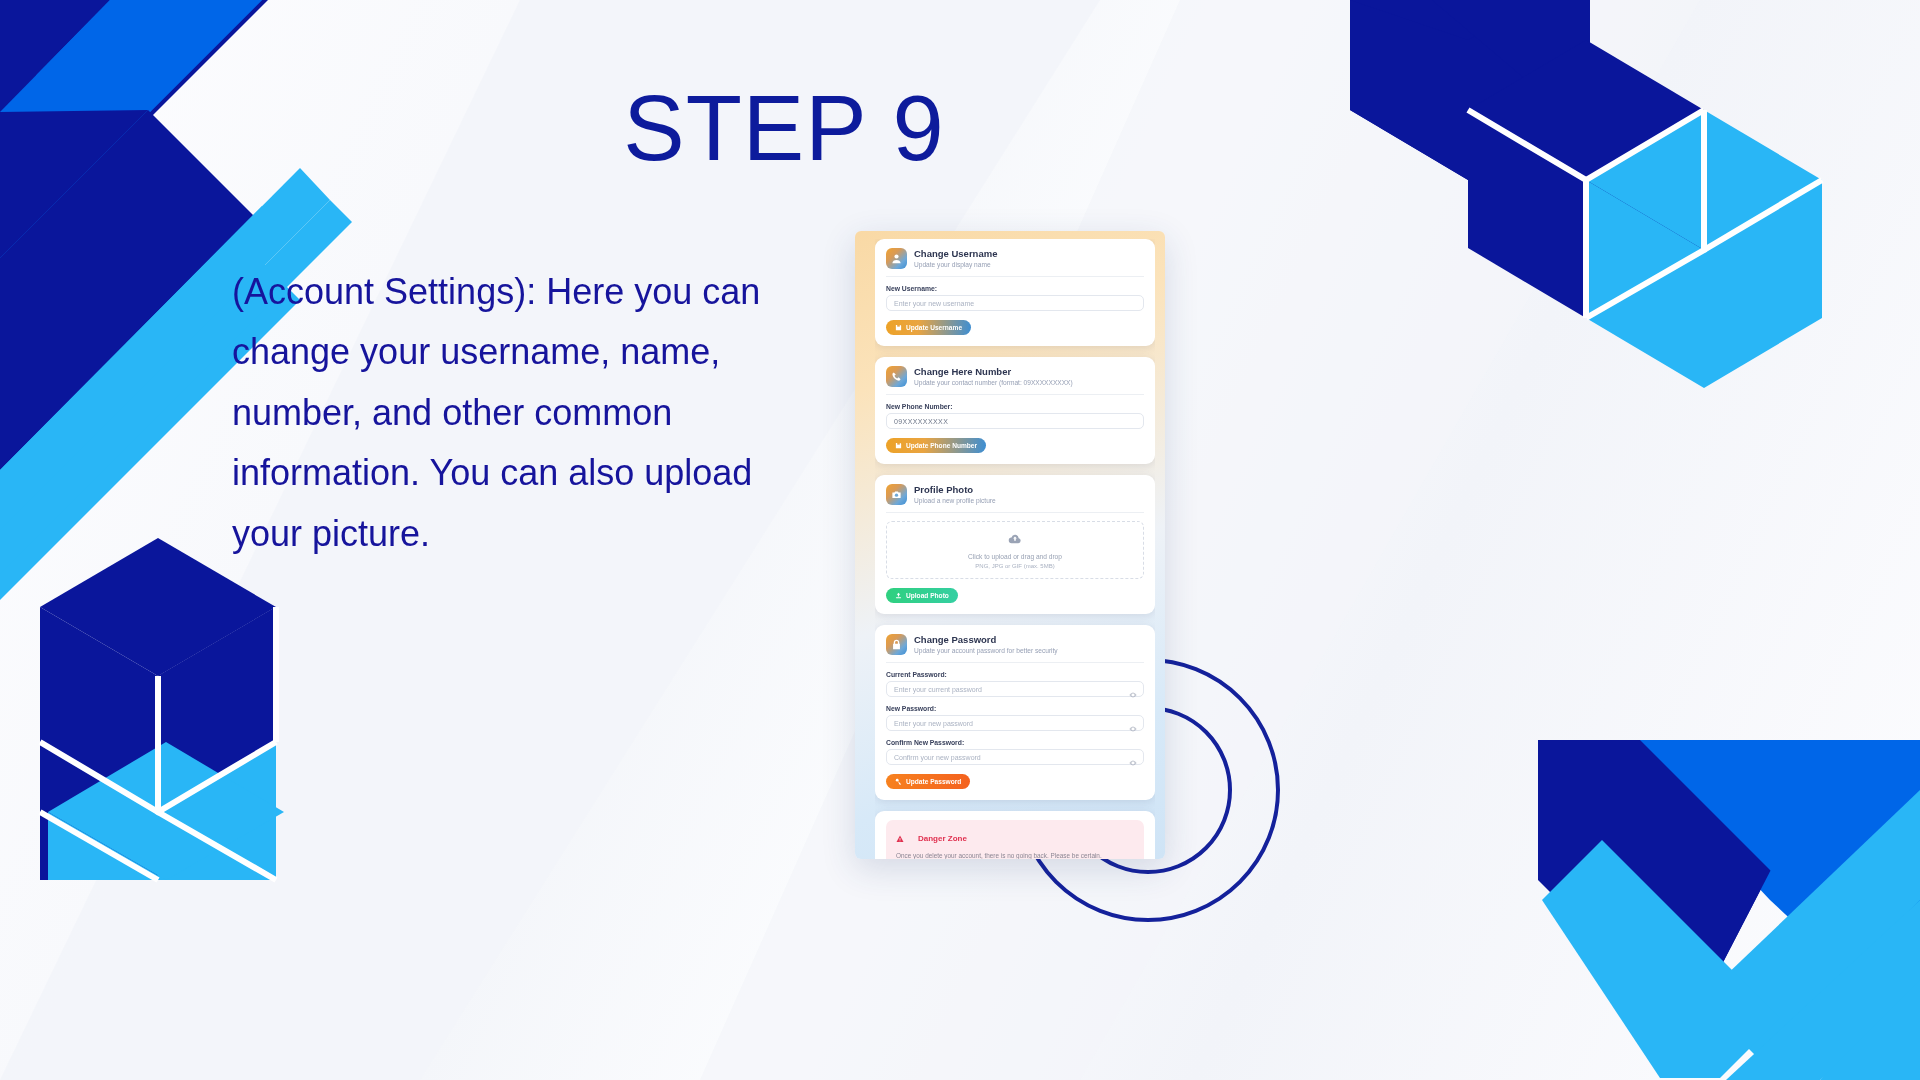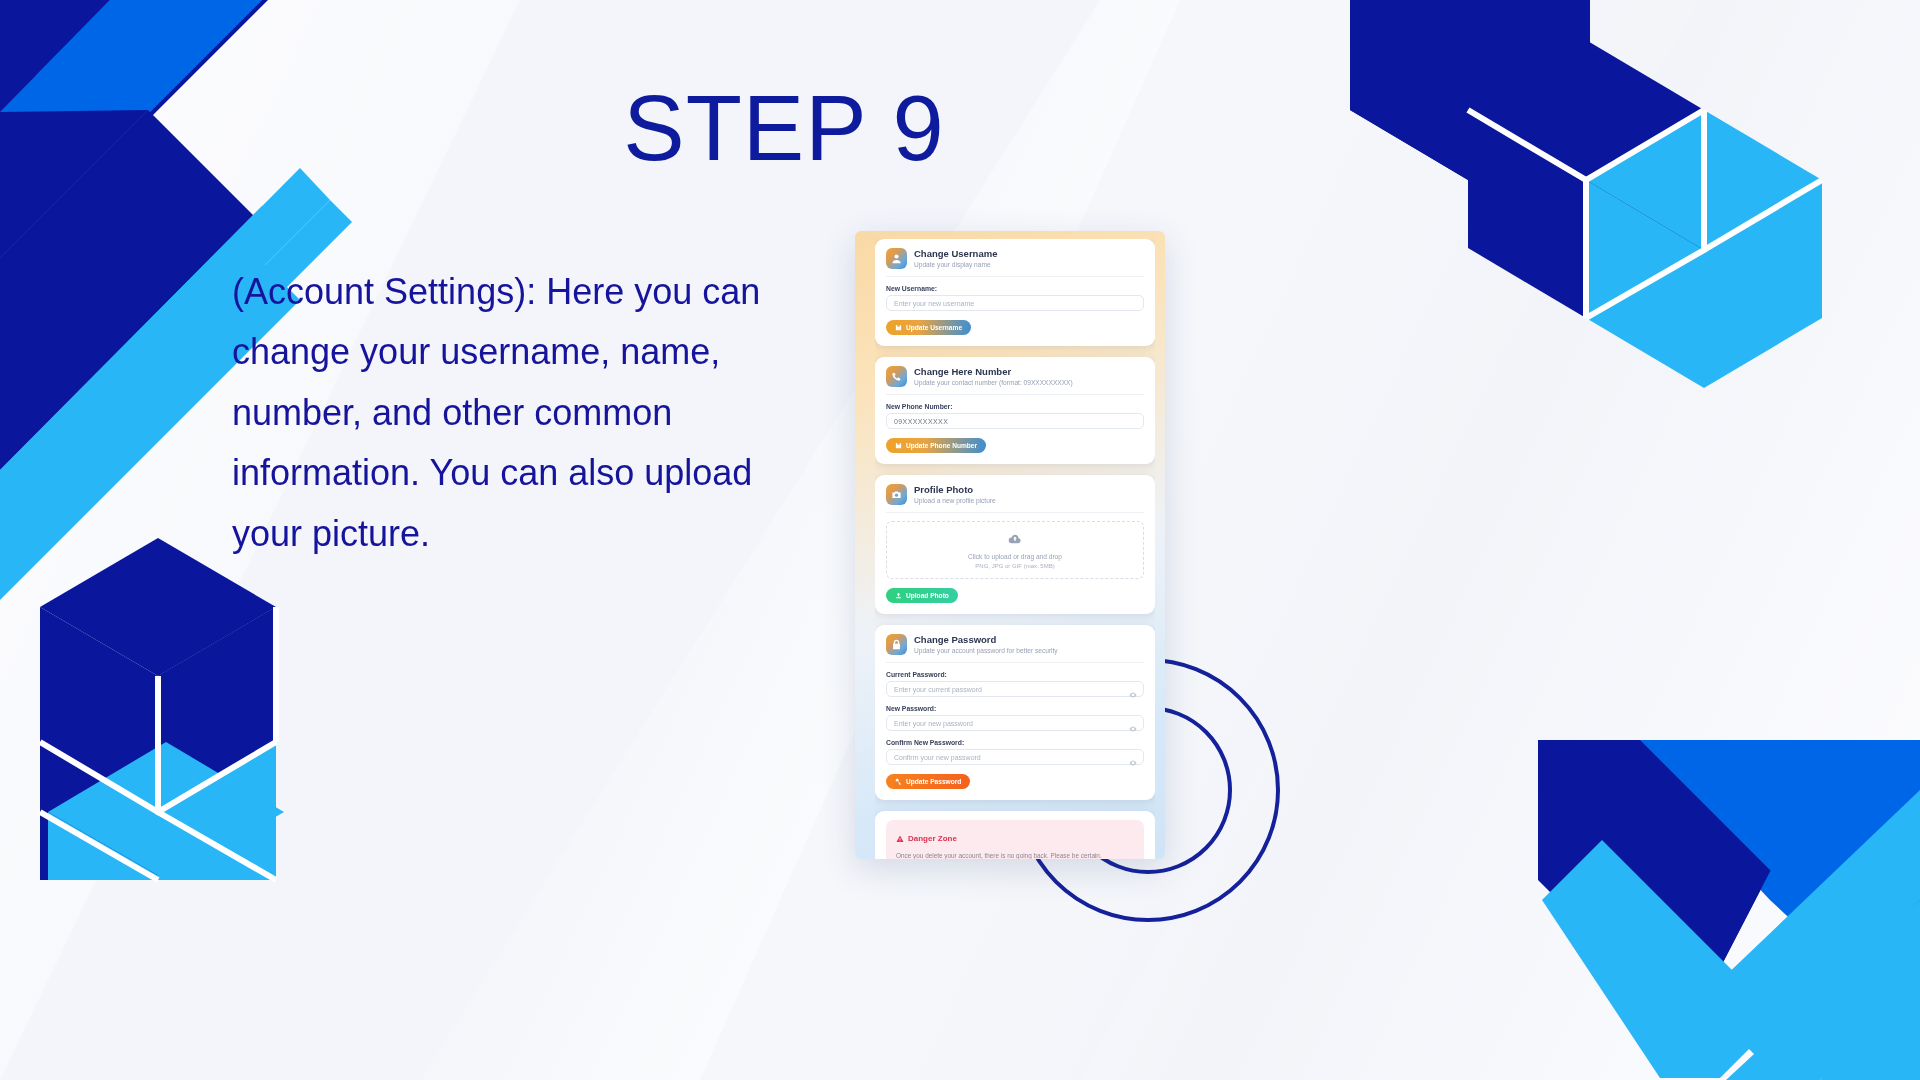--- a/index.html
+++ b/index.html
@@ -100,21 +100,21 @@
     height:58px;
     display:flex; flex-direction:column; align-items:center; justify-content:center; gap:3px;
   }
   .drop svg { width:14px; height:14px; fill:#9aa3b5; }
   .drop .l1 { font-size:6.6px; color:#99a2b4; }
   .drop .l2 { font-size:6px; color:#a9b1c1; }
 
   .danger {
     background:#fdeaee; border-radius:7px; padding:9px 10px 10px 10px;
   }
-  .danger-head { display:flex; align-items:center; gap:4px;text-align:center; }
+  .danger-head { display:flex; align-items:center; gap:14px;text-align:center; }
   .danger-head svg { width:8px; height:8px; fill:#e0304f; }
   .danger-title { font-size:8px; font-weight:bold; color:#e0304f; }
   .danger-text { font-size:6.4px; color:#8b8693; margin-top:5px; line-height:1.4; }
 </style>
 </head>
 <body>
 
 <div class="bg">
   <div class="sheen"></div>
   <svg width="1920" height="1080" viewBox="0 0 1920 1080">

